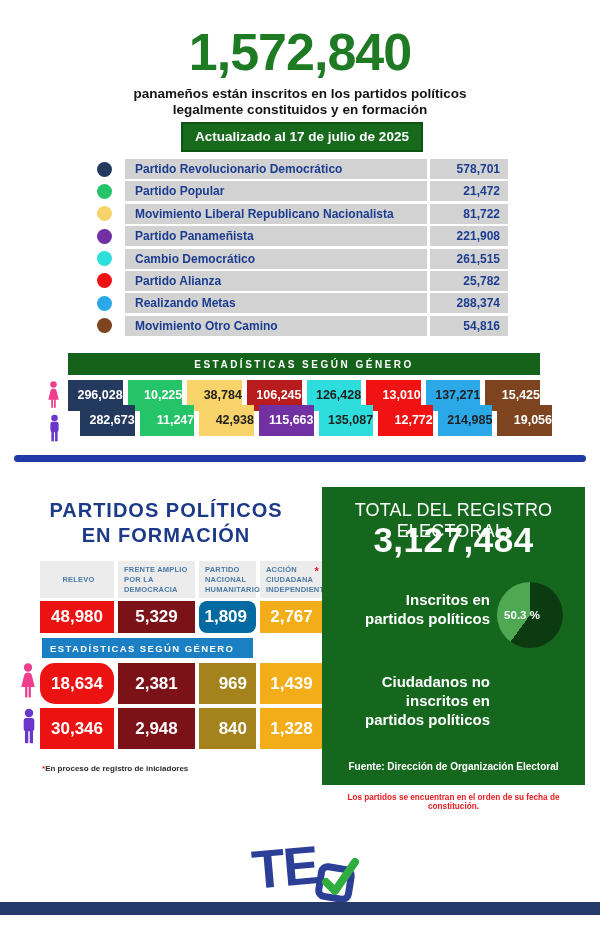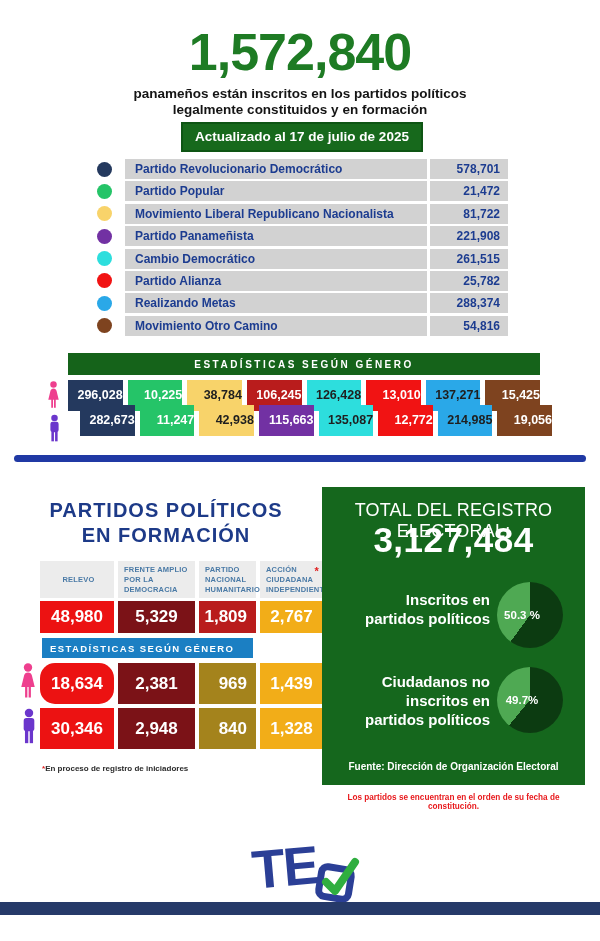--- a/index.html
+++ b/index.html
@@ -192,21 +192,21 @@
     <div class="f-head">PARTIDO NACIONAL HUMANITARIO</div>
     <div class="f-head">
       <span>ACCIÓN CIUDADANA INDEPENDIENTE</span>
       <span class="f-asterisk">*</span>
     </div>
   </div>
 
   <div class="f-grid f-values">
     <div class="f-val" style="background-color: rgb(236, 18, 18);">48,980</div>
     <div class="f-val" style="background-color: rgb(123, 18, 23);">5,329</div>
-    <div class="f-val" style="background-color: #b91c1c;">1,809</div>
+    <div class="f-val" style="background-color: #0369a1; border-radius: 8px;">1,809</div>
     <div class="f-val" style="background-color: rgb(242, 173, 24);">2,767</div>
   </div>
 
   <div class="f-band">ESTADÍSTICAS SEGÚN GÉNERO</div>
 
   <span class="icon-slot" style="left:17px;top:663px;">
     <svg width="22" height="40" viewBox="0 0 24 44" fill="#ee3f8e">
       <circle cx="12" cy="5" r="4.6"></circle>
       <path d="M12 10.5 C9.6 10.5 8.3 11.9 7.7 13.8 L4.6 26.5 H8.8 V38 H11.3 V26.5 H12.7 V38 H15.2 V26.5 H19.4 L16.3 13.8 C15.7 11.9 14.4 10.5 12 10.5 Z"></path>
     </svg>
@@ -246,23 +246,20 @@
       <div>partidos políticos</div>
     </div>
     <div class="pie pie-1">
       <span class="pie-pct">50.3 %</span>
     </div>
 
     <div class="reg-label reg-label-2">
       <div>Ciudadanos no</div>
       <div>inscritos en</div>
       <div>partidos políticos</div>
-    </div>
-    <div class="pie pie-2">
-      <span class="pie-pct">49.7%</span>
     </div>
 
     <div class="reg-source">Fuente: Dirección de Organización Electoral</div>
   </div>
 
   <div class="order-note">Los partidos se encuentran en el orden de su fecha de constitución.</div>
 
   <div class="logo">
     <span class="logo-te">TE</span>
     <span class="logo-check">

